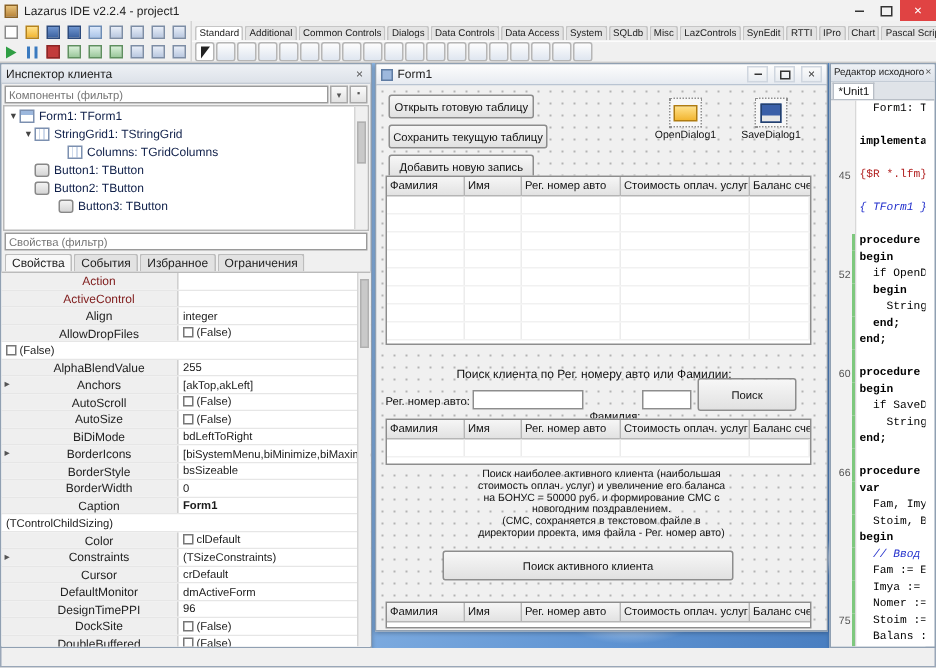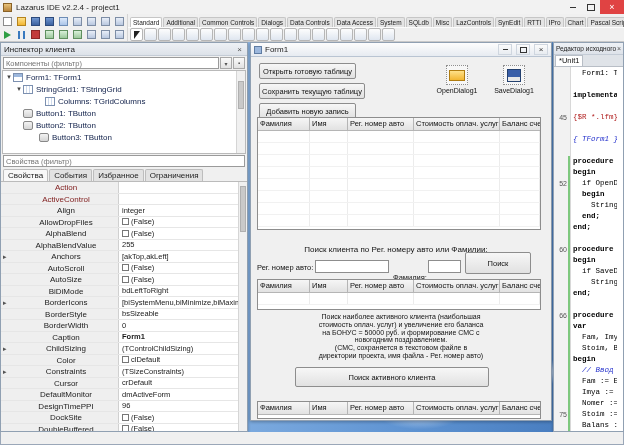--- a/index.html
+++ b/index.html
@@ -346,21 +346,20 @@
               </span>
             </div>
             <div class="prop-row">
               <span class="prop-name">AllowDropFiles</span>
               <span class="prop-value">
                 <i class="prop-check"></i>
                 <span class="pv-text">(False)</span>
               </span>
             </div>
             <div class="prop-row">
-              <span class="prop-name">AlphaBlend</span>
               <span class="prop-value">
                 <i class="prop-check"></i>
                 <span class="pv-text">(False)</span>
               </span>
             </div>
             <div class="prop-row">
               <span class="prop-name">AlphaBlendValue</span>
               <span class="prop-value">
                 <span class="pv-text">255</span>
               </span>
@@ -409,21 +408,20 @@
                 <span class="pv-text">0</span>
               </span>
             </div>
             <div class="prop-row">
               <span class="prop-name">Caption</span>
               <span class="prop-value">
                 <span class="pv-text bold">Form1</span>
               </span>
             </div>
             <div class="prop-row">
-              <span class="prop-name"><i class="prop-exp">▸</i>ChildSizing</span>
               <span class="prop-value">
                 <span class="pv-text">(TControlChildSizing)</span>
               </span>
             </div>
             <div class="prop-row">
               <span class="prop-name">Color</span>
               <span class="prop-value">
                 <i class="prop-swatch"></i>
                 <span class="pv-text">clDefault</span>
               </span>

